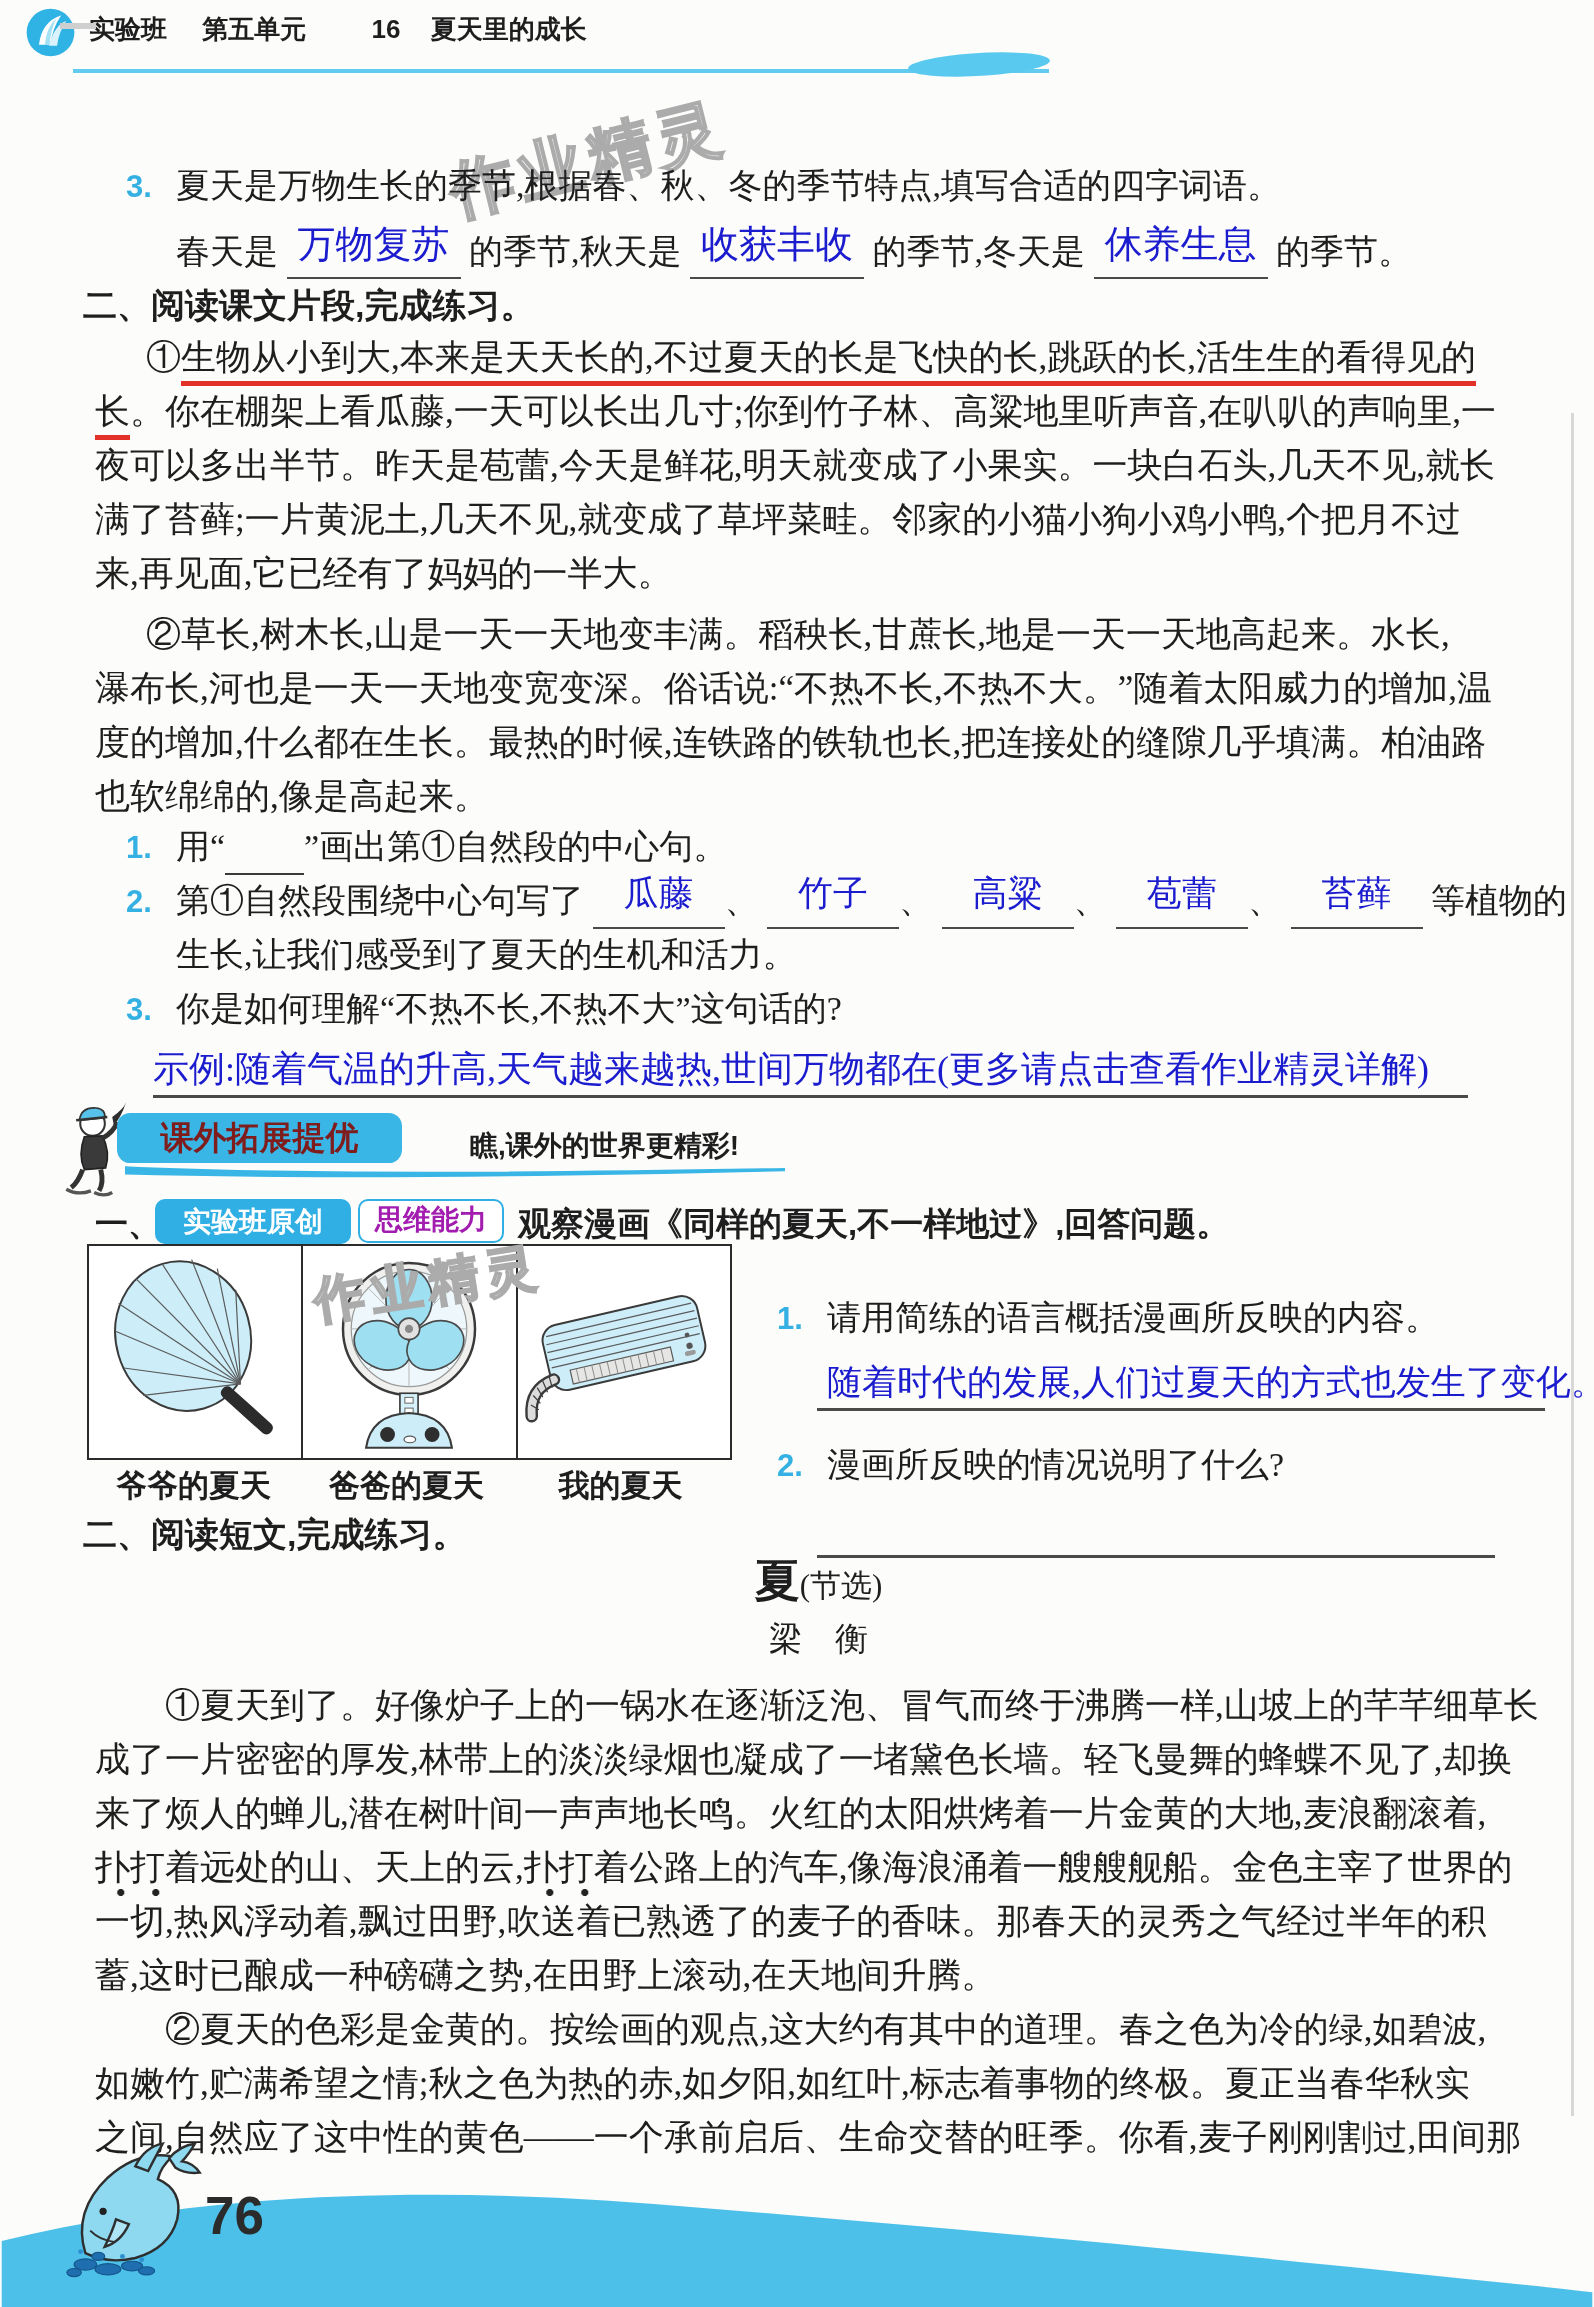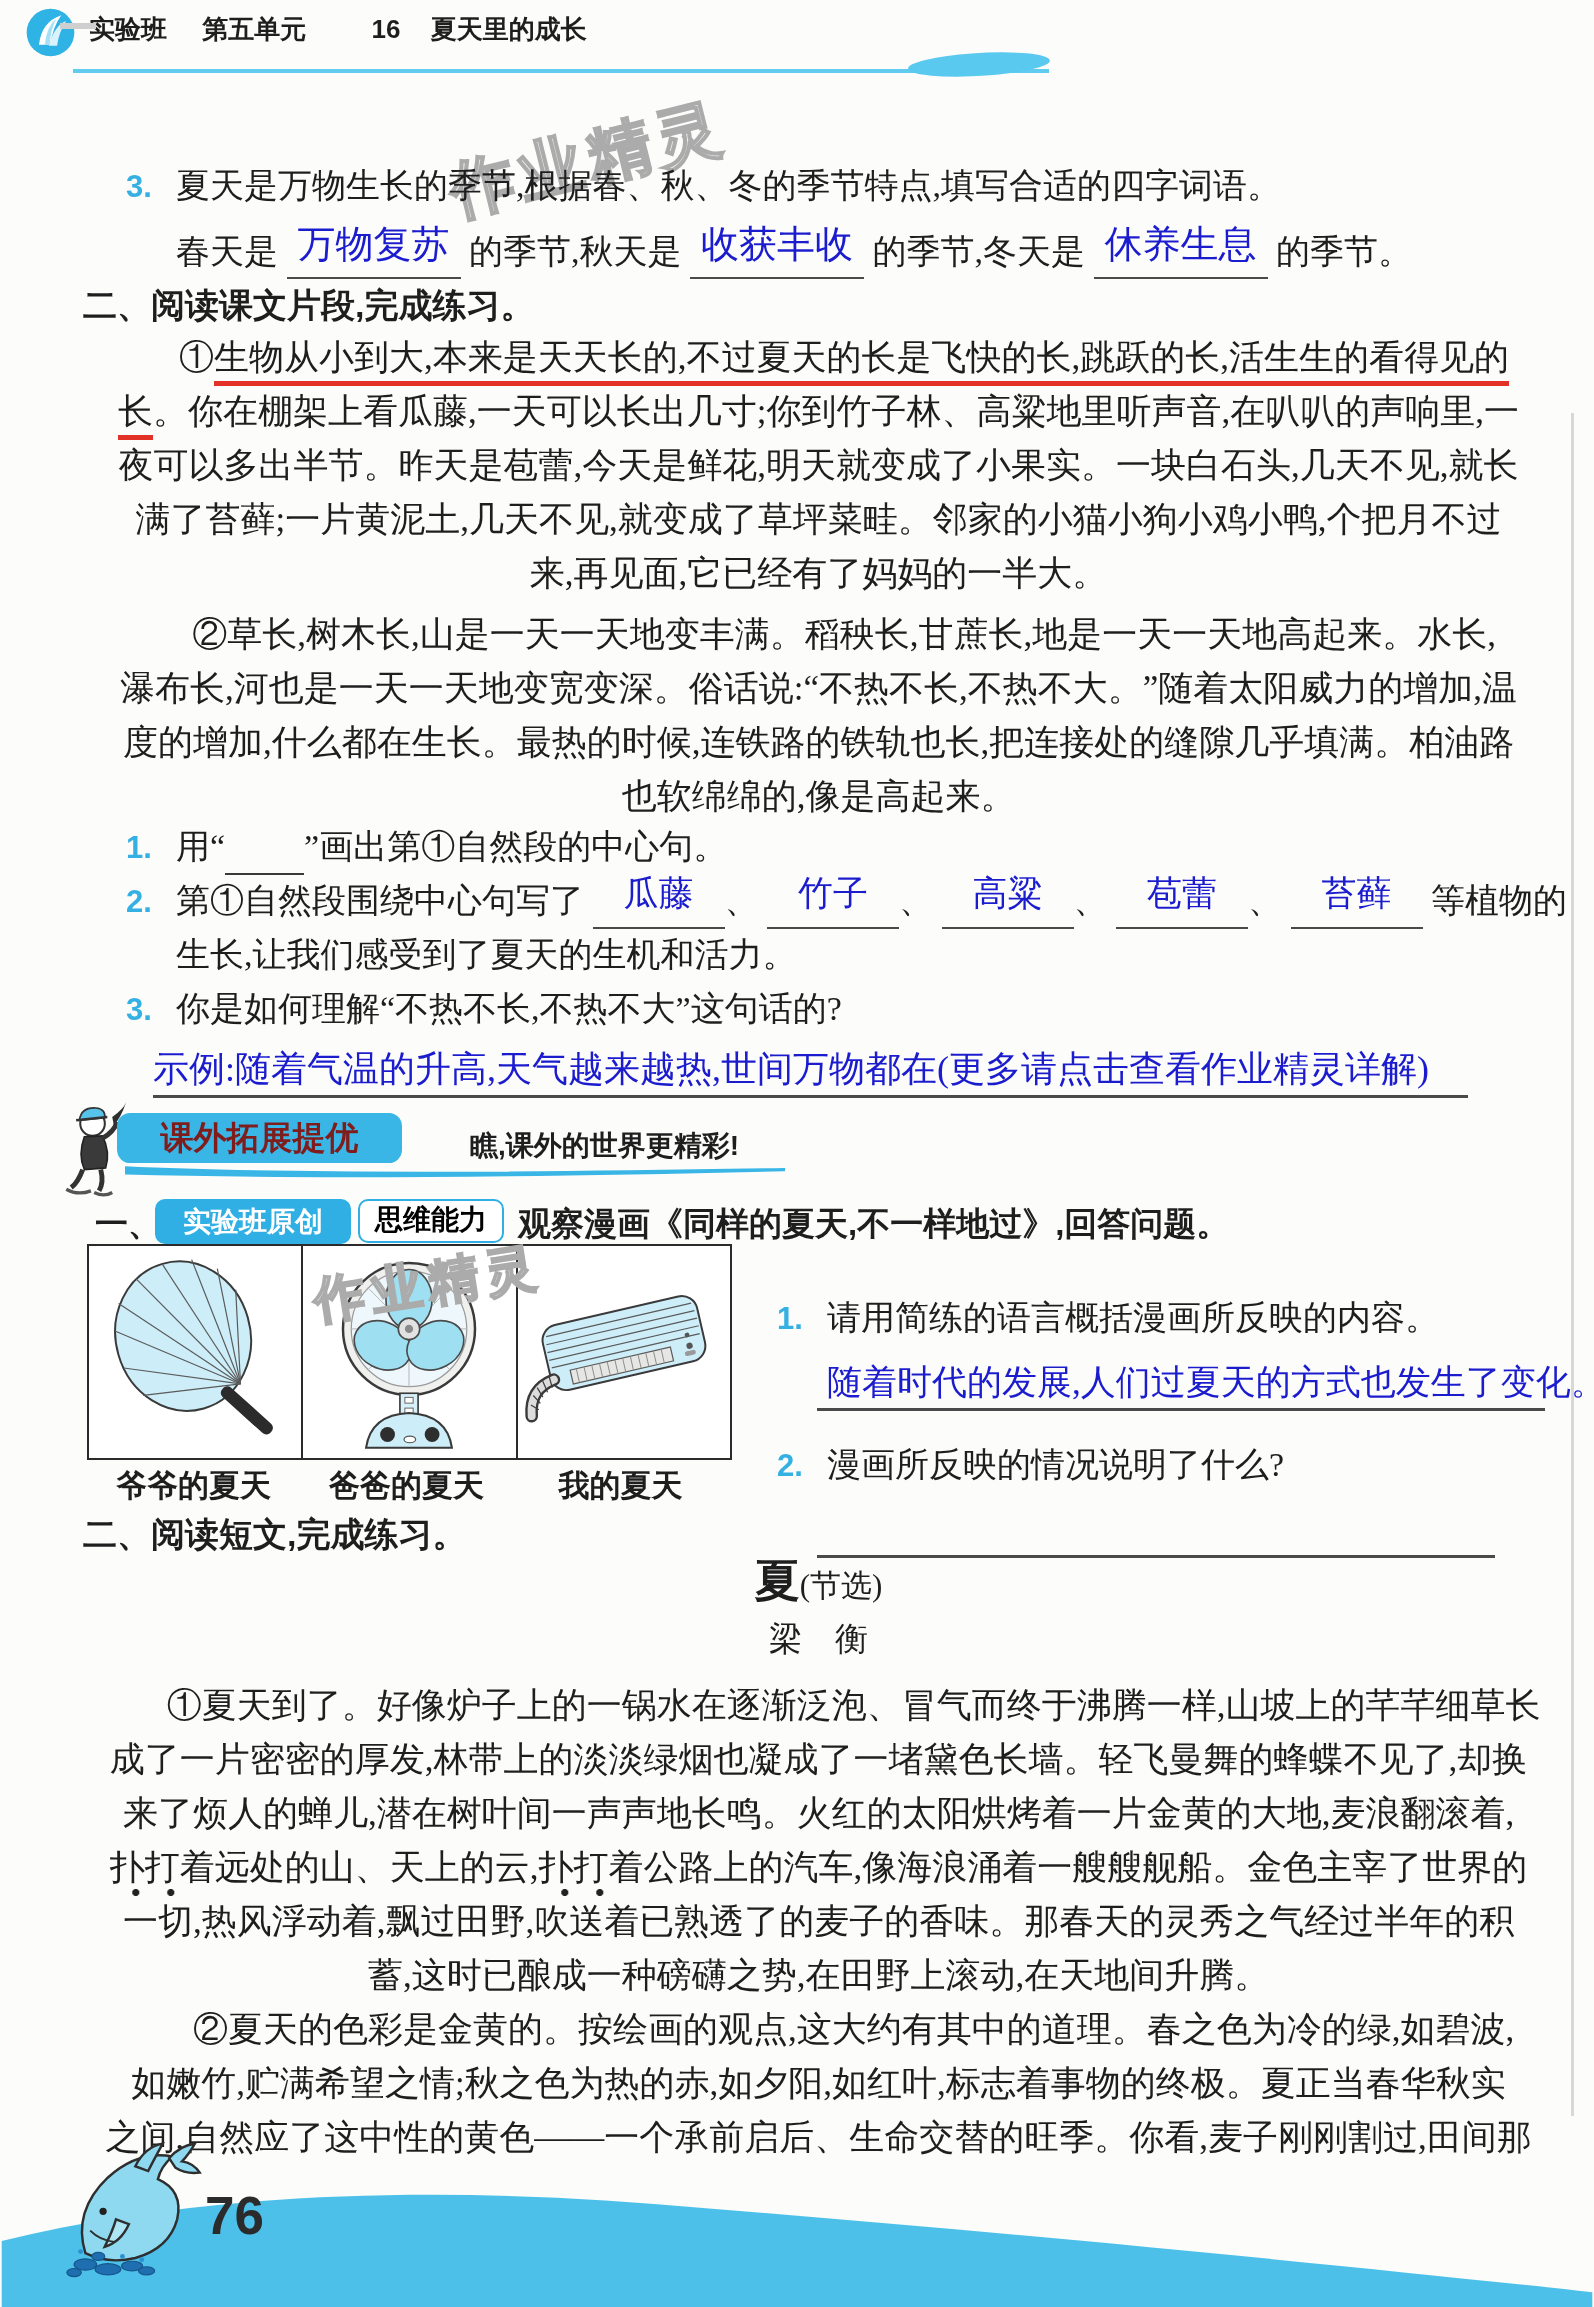--- a/index.html
+++ b/index.html
@@ -1,41 +1,41 @@
 <!DOCTYPE html>
 <html style="font-size:13.2px"><head>
 <meta charset="utf-8">
 <style>
   html,body{margin:0;padding:0;background:#e9e9e9;}
   .page{position:relative;width:1594px;height:2307px;background:#fcfcfa;overflow:hidden;
         color:#1e1e1e;font-family:"Liberation Serif","DejaVu Serif",serif;}
   .hei{font-family:"Liberation Sans","DejaVu Sans",sans-serif;font-weight:bold;}
   .abs{position:absolute;}
-  .line{height:54px;line-height:54px;font-size:35px;white-space:nowrap;text-align:center;}
+  .line{height:54px;line-height:54px;font-size:35px;white-space:nowrap;}
   .qline{height:54px;line-height:54px;font-size:34px;white-space:nowrap;}
   .qnum{display:inline-block;width:50px;color:#35b0e2;font-family:"Liberation Sans","DejaVu Sans",sans-serif;
         font-weight:bold;font-size:31px;}
   .roman{font-family:"Liberation Sans","DejaVu Sans",sans-serif;font-weight:bold;font-size:33px;}
   .hw{color:#1c1ccf;}
   .blank{display:inline-block;border-bottom:2.5px solid #4a4a4a;text-align:center;height:48px;vertical-align:bottom;}
   .blank .ans{position:relative;top:-11.6px;font-size:38px;color:#1c1ccf;}
   .inline-rule{display:inline-block;width:79px;border-bottom:2.5px solid #3a3a3a;height:33px;vertical-align:bottom;}
   .ured{border-bottom:5px solid #e23126;padding-bottom:4.1px;}
   .emdots{padding-bottom:10px;
      background-image:radial-gradient(circle,#222 3.3px,rgba(0,0,0,0) 3.8px);
      background-repeat:repeat-x;background-position:8.3px bottom;background-size:35px 9px;}
   .wm{position:absolute;font-family:"Liberation Sans","DejaVu Sans",sans-serif;font-weight:bold;
       color:rgba(190,190,190,0.18);-webkit-text-stroke:2.1px #ababab;letter-spacing:6.6px;pointer-events:none;}
   .ansline{position:relative;font-size:36px;line-height:50px;white-space:nowrap;}
   .ansline .rule{position:absolute;height:2.5px;background:#4a4a4a;}
   .badge{background:#3ab6e6;color:#7f1d1d;border-radius:13.2px;text-align:center;
          font-family:"Liberation Sans","DejaVu Sans",sans-serif;font-weight:bold;}
   .pill-blue{background:#2fafe3;color:#fff;border-radius:10px;text-align:center;
          font-family:"Liberation Sans","DejaVu Sans",sans-serif;font-weight:bold;font-size:28px;line-height:43px;}
-  .pill-white{background:#fff;border:2.5px solid #2fafe3;color:#000000;border-radius:10px;text-align:center;
+  .pill-white{background:#fff;border:2.5px solid #2fafe3;color:#a21caf;border-radius:10px;text-align:center;
          font-family:"Liberation Sans","DejaVu Sans",sans-serif;font-weight:bold;font-size:28px;line-height:38px;}
   .comic{border:2.5px solid #2b2b2b;display:flex;background:#fff;}
   .comic .cell{flex:1;position:relative;display:flex;align-items:center;justify-content:center;}
   .comic .cell + .cell{border-left:2.5px solid #2b2b2b;}
   .comic-label{position:absolute;width:213px;text-align:center;font-size:31px;font-weight:bold;
                font-family:"Liberation Serif","DejaVu Serif",serif;}
   .edgeline{position:absolute;width:2.5px;background:#d8d8d8;}
 </style>
 </head>
 <body>

